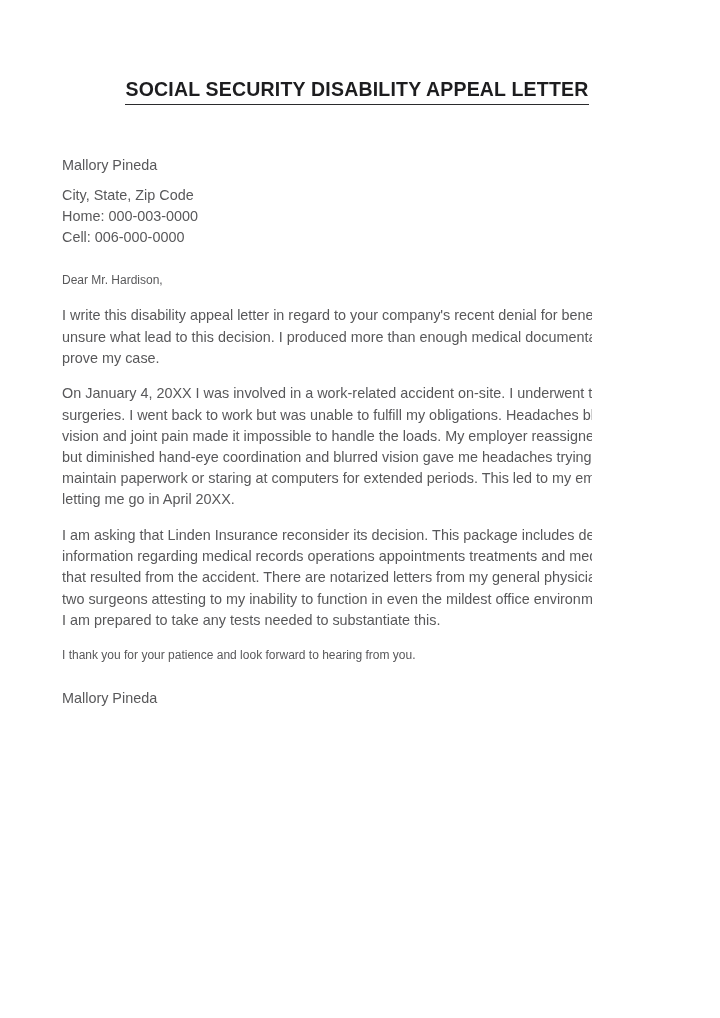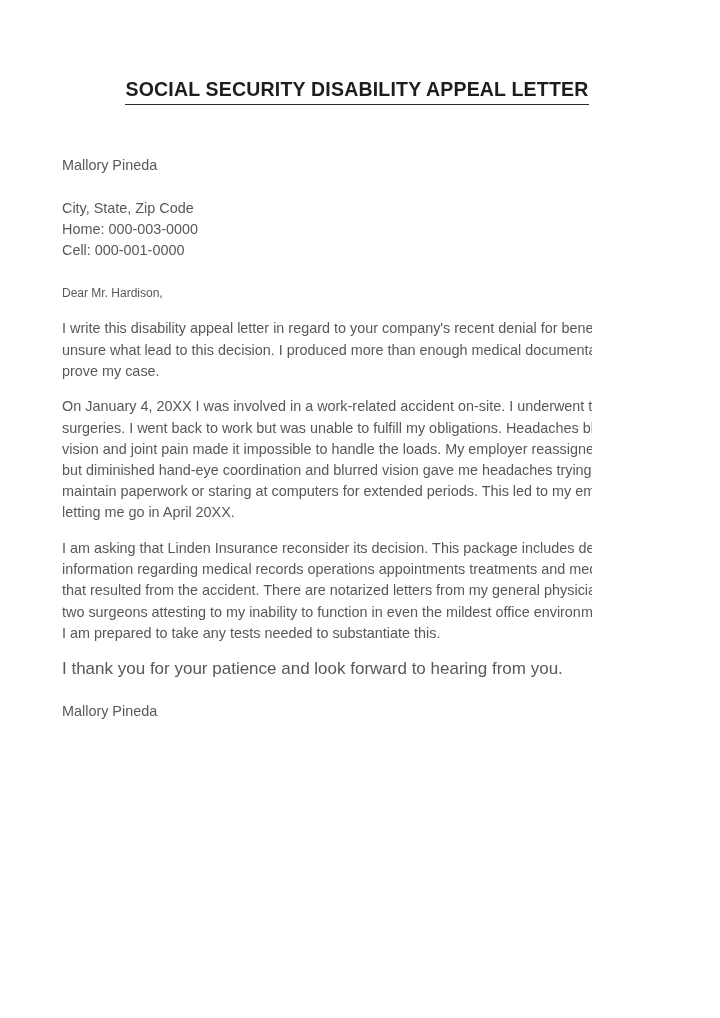--- a/index.html
+++ b/index.html
@@ -48,21 +48,21 @@
     padding-bottom: 3px;
   }
 
   .sender-name {
     margin-top: 47px;
     font-size: 14.4px;
     line-height: 21px;
   }
 
   .sender-address {
-    margin-top: 22px;
+    margin-top: 9px;
     font-size: 14.4px;
     line-height: 21px;
   }
   .sender-address .addr-line {
     display: block;
   }
 
   .salutation {
     margin-top: 22px;
     font-size: 12px;
@@ -71,21 +71,21 @@
 
   .body-paragraph {
     font-size: 14.4px;
     line-height: 21.2px;
     text-align: left;
     width: 588px;
   }
 
   .closing-line {
     margin-top: 10px;
-    font-size: 17px;
+    font-size: 12px;
     line-height: 21px;
   }
 
   .signature-name {
     margin-top: 22px;
     font-size: 14.4px;
     line-height: 21px;
   }
 </style>
 </head>
@@ -97,21 +97,21 @@
 
     <div class="letter-title">
       <span class="title-text">SOCIAL SECURITY DISABILITY APPEAL LETTER</span>
     </div>
 
     <div class="sender-name">Mallory Pineda</div>
 
     <div class="sender-address">
       <span class="addr-line">City, State, Zip Code</span>
       <span class="addr-line">Home: 000-003-0000</span>
-      <span class="addr-line">Cell: 000-001-0000</span>
+      <span class="addr-line">Cell: 006-000-0000</span>
     </div>
 
     <div class="salutation">Dear Mr. Hardison,</div>
 
     <p class="body-paragraph">I write this disability appeal letter in regard to your company's recent denial for benefits. I am unsure what lead to this decision. I produced more than enough medical documentation to prove my case.</p>
 
     <p class="body-paragraph">On January 4, 20XX I was involved in a work-related accident on-site. I underwent three surgeries. I went back to work but was unable to fulfill my obligations. Headaches blurred vision and joint pain made it impossible to handle the loads. My employer reassigned me, but diminished hand-eye coordination and blurred vision gave me headaches trying to maintain paperwork or staring at computers for extended periods. This led to my employer letting me go in April 20XX.</p>
 
     <p class="body-paragraph">I am asking that Linden Insurance reconsider its decision. This package includes detailed information regarding medical records operations appointments treatments and medications that resulted from the accident. There are notarized letters from my general physician and two surgeons attesting to my inability to function in even the mildest office environment. And I am prepared to take any tests needed to substantiate this.</p>
 

